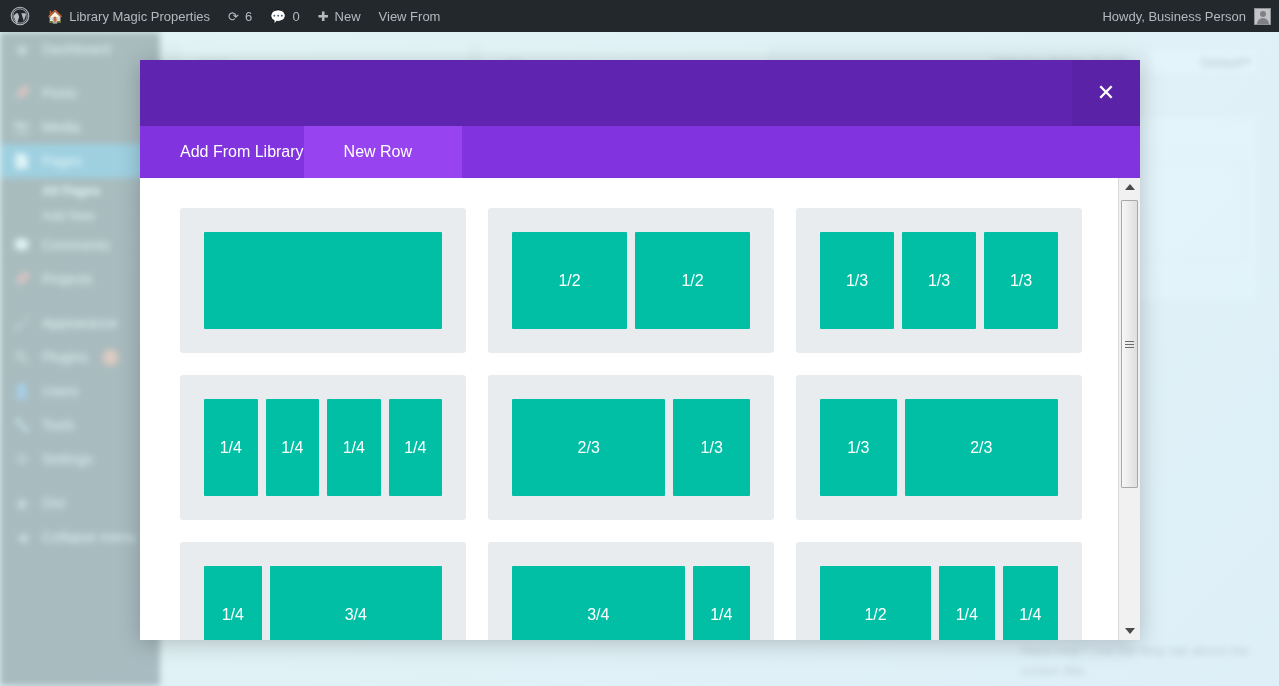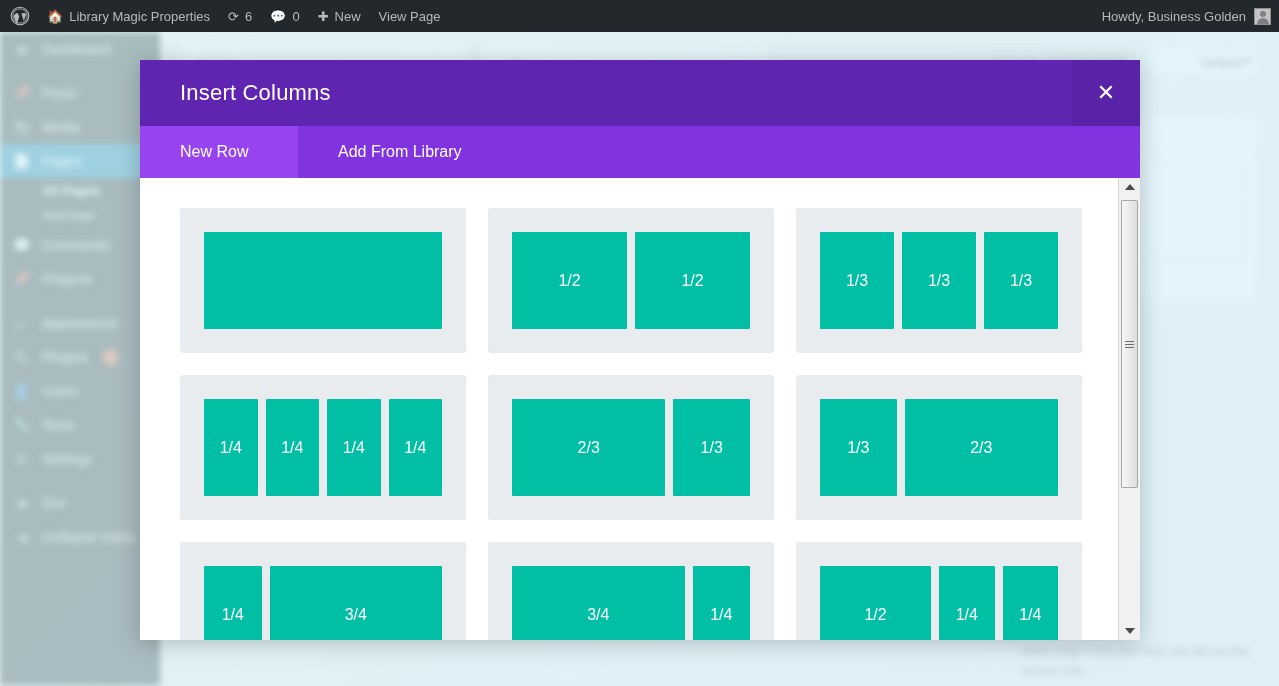--- a/index.html
+++ b/index.html
@@ -332,36 +332,35 @@
   </span>
   <span class="ab-item">
     <span>💬</span>
     <span class="count-bubble">0</span>
   </span>
   <span class="ab-item">
     <span>✚</span>
     <span>New</span>
   </span>
   <span class="ab-item">
-    <span>View Page</span>
+    <span>View From</span>
   </span>
   <span class="ab-right">
-    <span>Howdy, Business Golden</span>
+    <span>Howdy, Business Person</span>
     <span class="avatar-box"></span>
   </span>
 </div>
 
 <div id="modal">
   <div class="modal-header">
-    <div class="modal-title">Insert Columns</div>
     <div class="modal-close">✕</div>
   </div>
   <div class="modal-tabs">
+    <div class="modal-tab">Add From Library</div>
     <div class="modal-tab active">New Row</div>
-    <div class="modal-tab">Add From Library</div>
   </div>
   <div class="modal-body">
     <div class="layout-grid" id="layout-grid">
         <div class="layout-card">
           <div class="col-block" style="width: 238px;"></div>
         </div>
         <div class="layout-card">
           <div class="col-block" style="width: 115px;">1/2</div>
           <div class="col-block" style="width: 115px;">1/2</div>
         </div>

